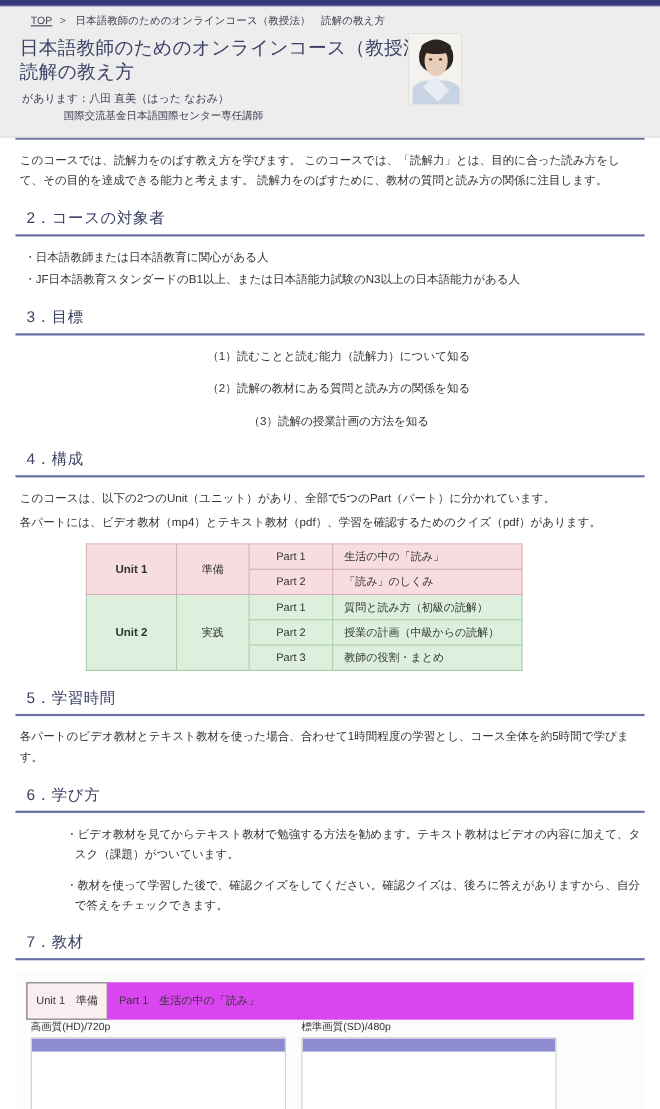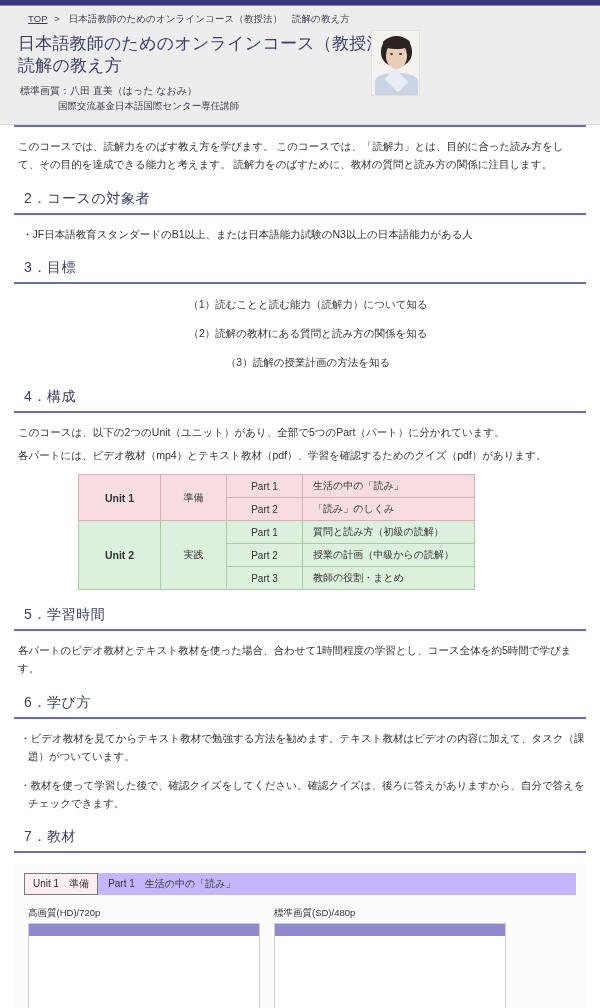--- a/index.html
+++ b/index.html
@@ -148,20 +148,21 @@
     padding-left: 16px;
     text-align: center;
   }
   .hang {
     font-size: 10.5px;
     line-height: 1.72;
     color: #333;
     padding-left: 14px;
     text-indent: -8px;
     margin-bottom: 2px;
+    margin-left: 40px;
   }
 
   
   .structure-wrap { padding: 6px 0 0 4px; }
   table.structure {
     border-collapse: collapse;
     margin-left: 60px;
     font-size: 10px;
   }
   table.structure td {
@@ -185,24 +186,24 @@
 
   
   .material-box {
     margin: 8px 0 0 0;
     padding: 10px 10px 12px 10px;
     background: #fcfcfc;
   }
   .part-bar {
     display: flex;
     align-items: stretch;
-    background: #c4b5fd;
+    background: #d946ef;
     width: 100%;
-    height: 22px;
-    margin-bottom: 12px;
+    height: 34px;
+    margin-bottom: 0;
   }
   .part-bar .unit-chip {
     background: #fbeef0;
     border: 1px solid #7a7a7a;
     padding: 0 8px;
     display: flex;
     align-items: center;
     font-size: 10px;
     color: #333;
     white-space: nowrap;
@@ -243,21 +244,21 @@
     <span class="crumb-link">TOP</span>
     <span class="sep">&gt;</span>
     <span class="crumb-current">日本語教師のためのオンラインコース（教授法）　読解の教え方</span>
   </div>
 
   <h1 class="page-title">
     <span>日本語教師のためのオンラインコース（教授法）</span><br>
     <span>読解の教え方</span>
   </h1>
 
-  <div class="instructor-line">標準画質：八田 直美（はった なおみ）</div>
+  <div class="instructor-line">があります：八田 直美（はった なおみ）</div>
   <div class="instructor-affil">国際交流基金日本語国際センター専任講師</div>
 
   <div class="portrait">
     <div class="face-bg"></div>
     <div class="body"></div>
     <div class="collar"></div>
     <div class="hair"></div>
     <div class="face"></div>
     <div class="hair-front"></div>
     <div class="eye-l"></div>
@@ -265,20 +266,21 @@
   </div>
 </div>
 
 <div class="content">
 
   <div class="section-rule"></div>
   <p class="para">このコースでは、読解力をのばす教え方を学びます。 このコースでは、「読解力」とは、目的に合った読み方をして、その目的を達成できる能力と考えます。 読解力をのばすために、教材の質問と読み方の関係に注目します。</p>
 
   <h2 class="section-head">2．コースの対象者</h2>
   <div class="section-rule"></div>
+  <p class="bullet">・日本語教師または日本語教育に関心がある人</p>
   <p class="bullet">・JF日本語教育スタンダードのB1以上、または日本語能力試験のN3以上の日本語能力がある人</p>
 
   <h2 class="section-head">3．目標</h2>
   <div class="section-rule"></div>
   <p class="numbered">（1）読むことと読む能力（読解力）について知る</p>
   <p class="numbered">（2）読解の教材にある質問と読み方の関係を知る</p>
   <p class="numbered">（3）読解の授業計画の方法を知る</p>
 
   <h2 class="section-head">4．構成</h2>
   <div class="section-rule"></div>

